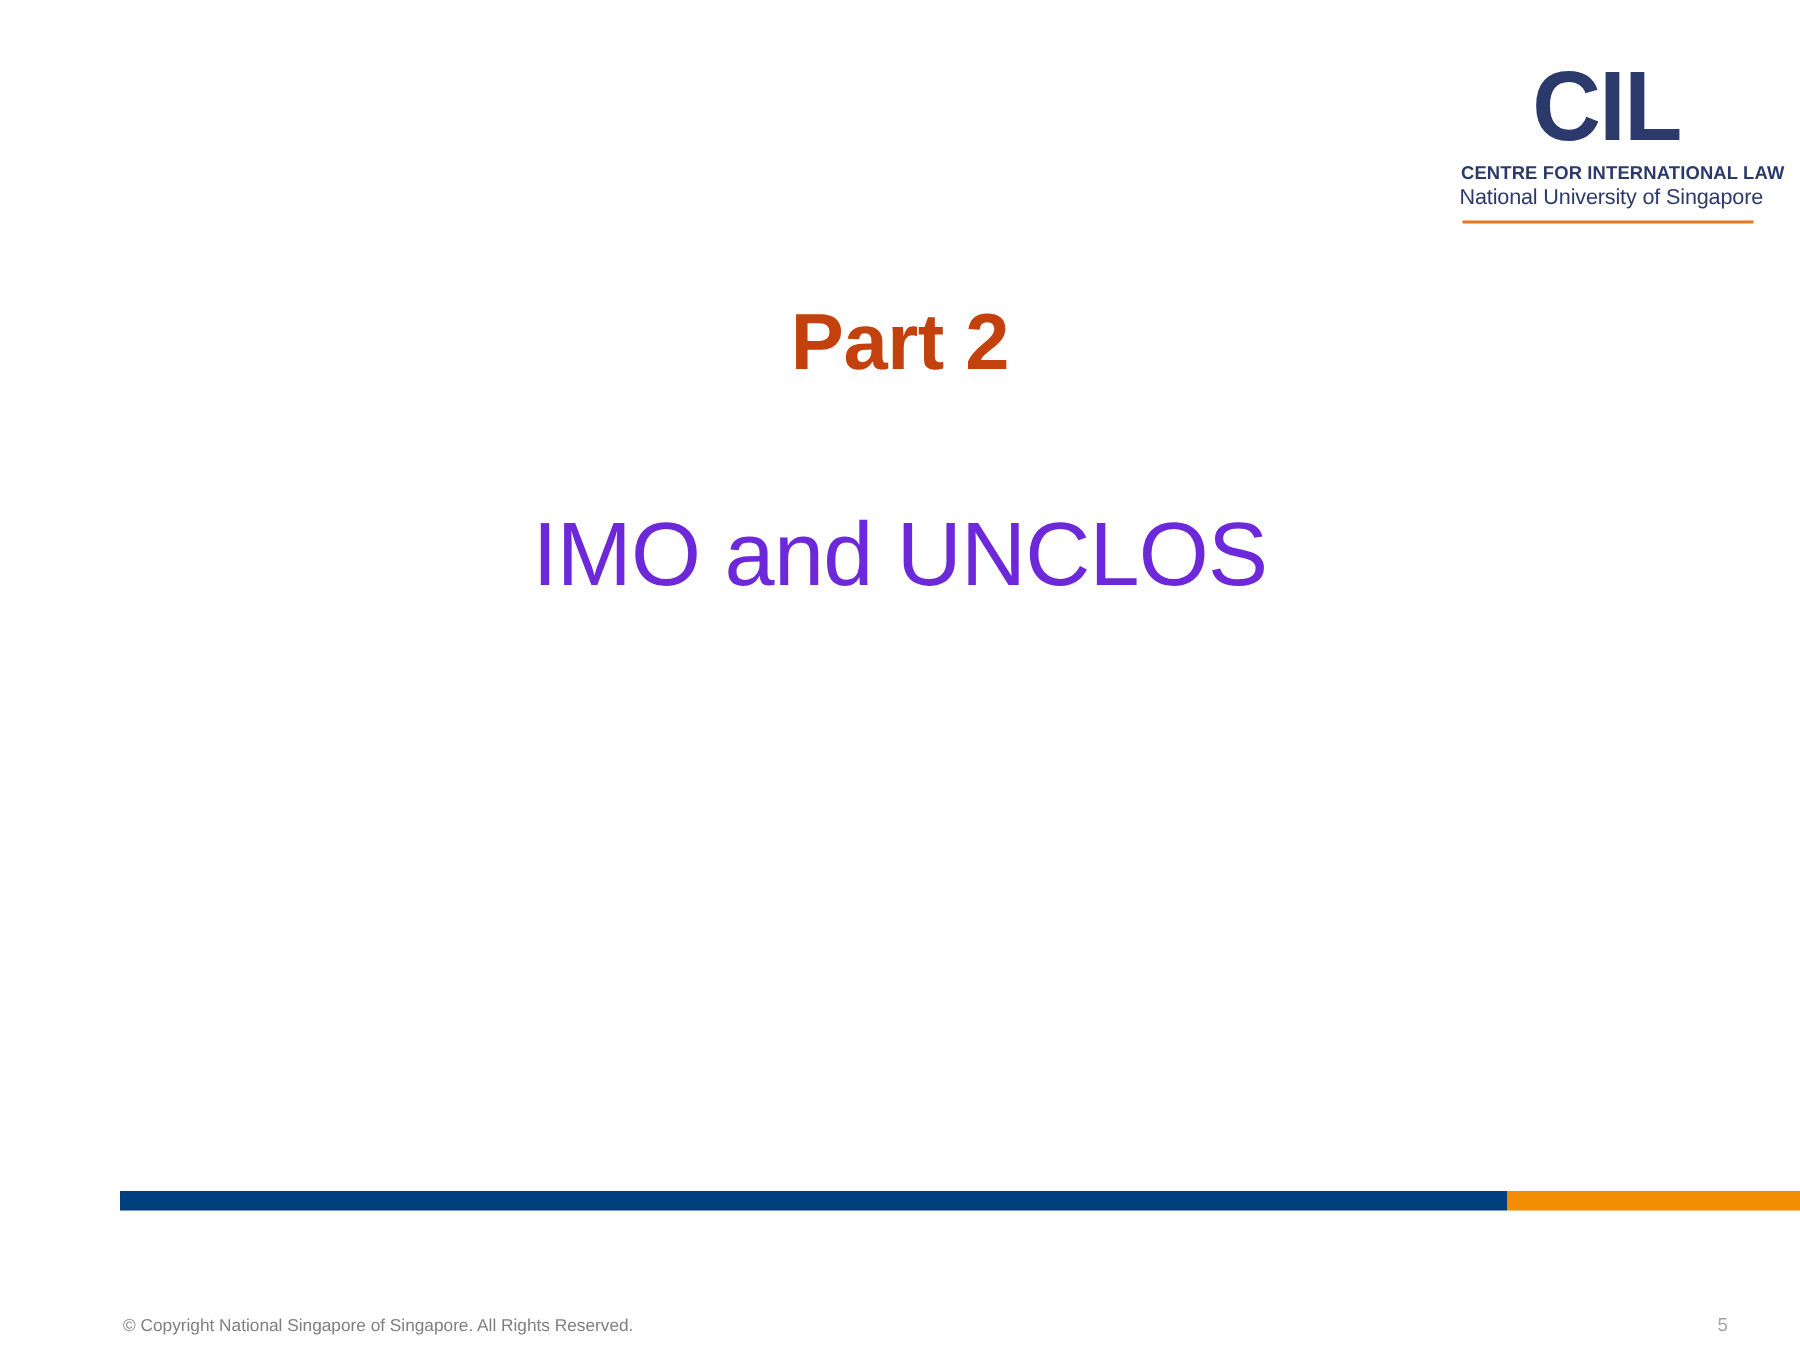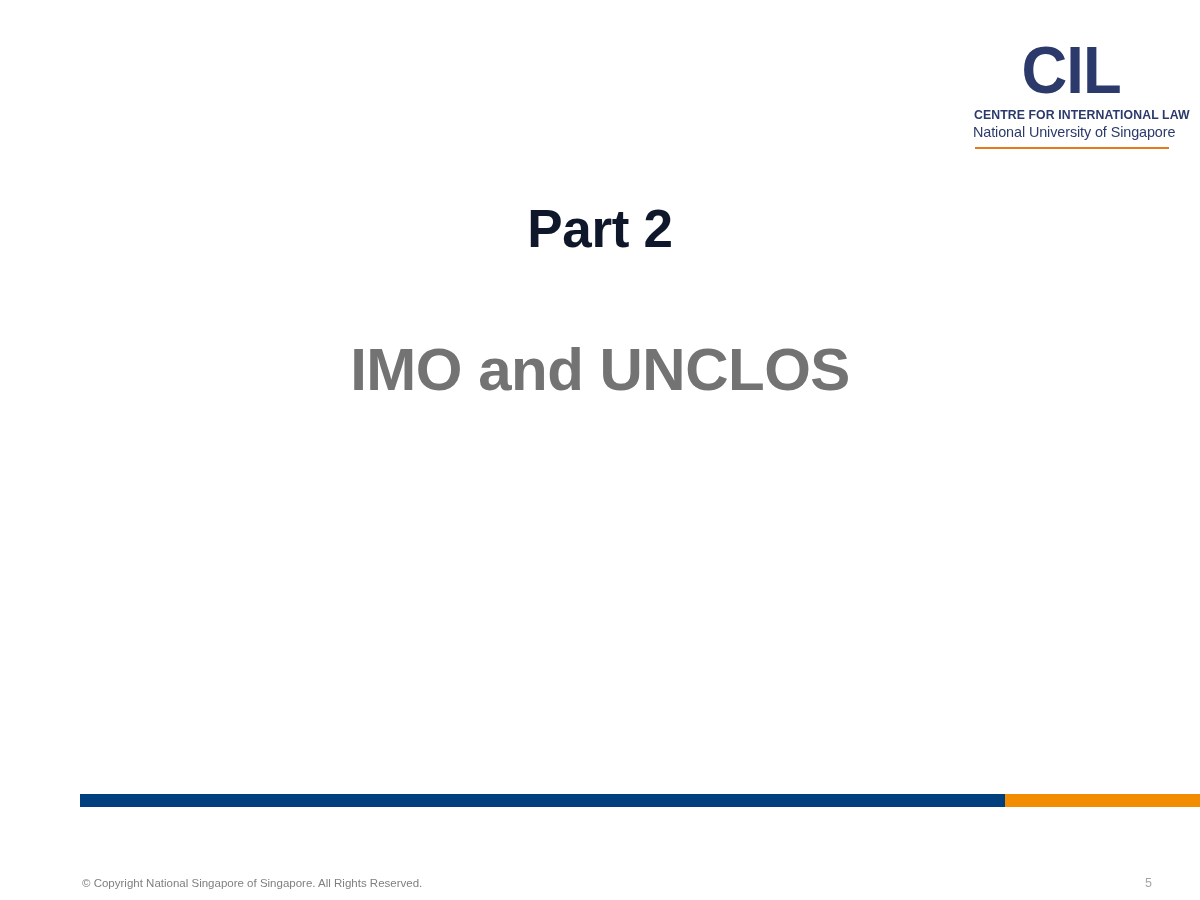--- a/index.html
+++ b/index.html
@@ -75,33 +75,33 @@
     left: 0;
     top: 200px;
     width: 1200px;
     text-align: center;
   }
   #title-part {
     font-family: "Liberation Sans", sans-serif;
     font-weight: bold;
     font-size: 53px;
     line-height: 1.1;
-    color: #0f172a;
+    color: #c2410c;
     margin: 0;
     letter-spacing: -0.3px;
   }
   #title-spacer {
     height: 79px;
   }
   #title-main {
     font-family: "Liberation Sans", sans-serif;
-    font-weight: bold;
+    font-weight: normal;
     font-size: 60px;
     line-height: 1.1;
-    color: #737373;
+    color: #6d28d9;
     margin: 0;
     letter-spacing: -0.5px;
   }
 
   
   #accent-bar {
     position: absolute;
     left: 80px;
     top: 794px;
     width: 1120px;

